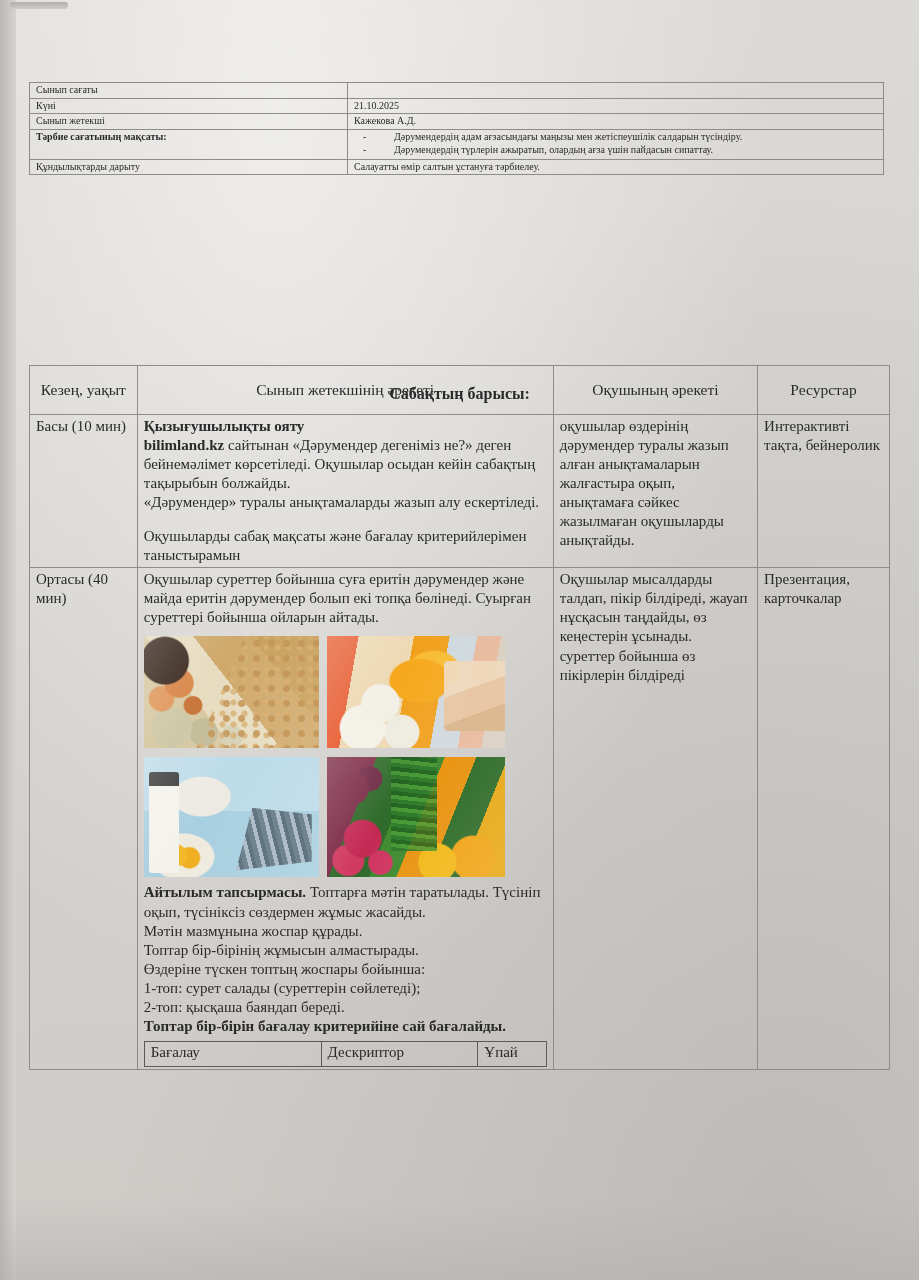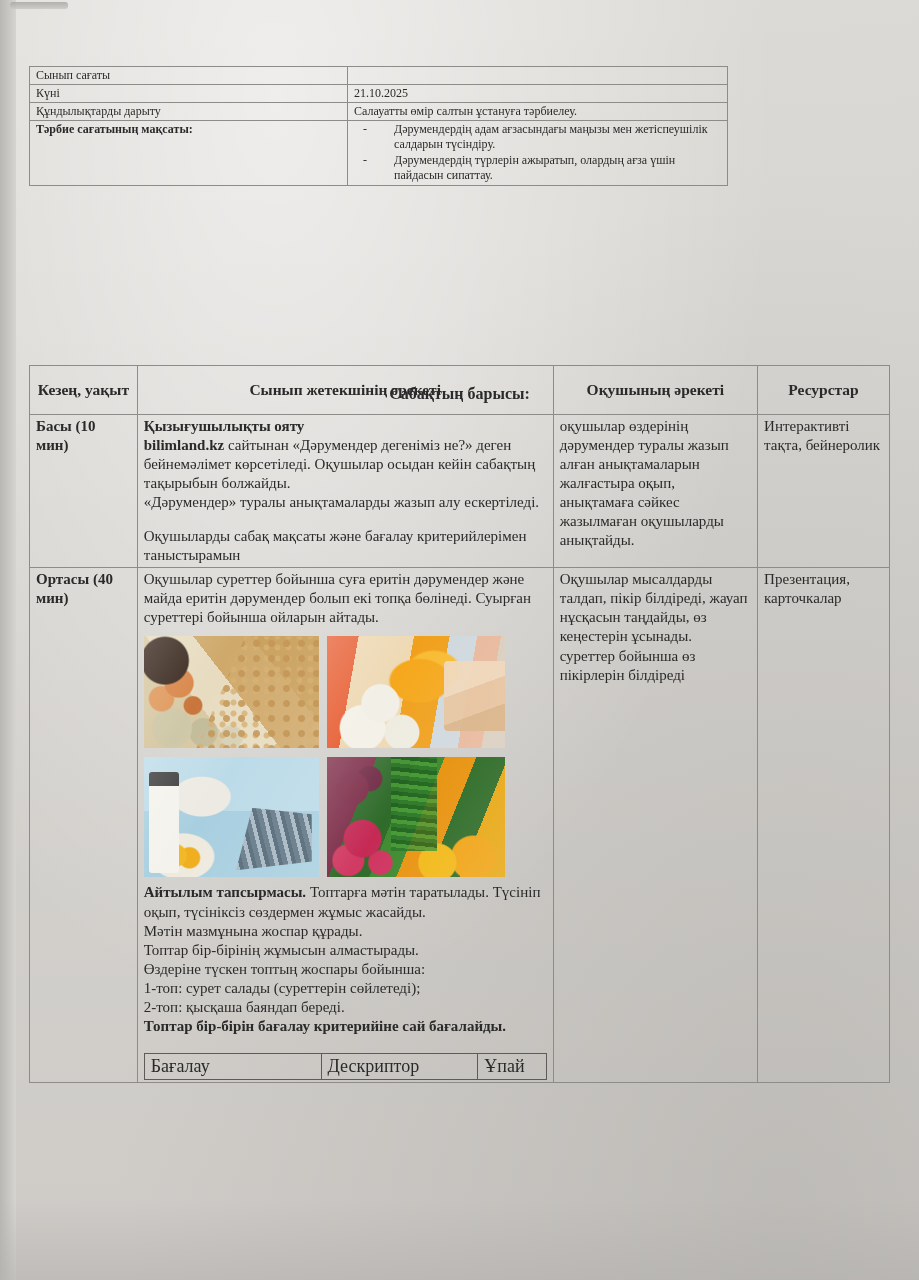--- a/index.html
+++ b/index.html
@@ -31,22 +31,22 @@
   }
   #bottomshade{
     position:absolute;left:0;bottom:0;width:919px;height:80px;
     background:linear-gradient(180deg,rgba(190,188,185,0) 0%,rgba(178,176,173,.55) 100%);
     pointer-events:none;
   }
 
   
   table{border-collapse:collapse;}
   #hdr-table{
-    position:absolute; left:29px; top:66px; width:699px;
-    font-size:12px; line-height:1.25;
+    position:absolute; left:29px; top:82px; width:855px;
+    font-size:10px; line-height:1.25;
   }
   #hdr-table td{
     border:1px solid #8e8c89;
     padding:1px 6px;
     vertical-align:top;
     background:transparent;
   }
   .lbl-col{width:305px;}
   .b{font-weight:bold;}
   .goal-list{margin:0;padding:0;list-style:none;}
@@ -67,28 +67,28 @@
     font-size:15px; line-height:1.27;
   }
   #main-table th,#main-table td{
     border:1px solid #8e8c89;
     padding:2px 6px;
     vertical-align:top;
     background:transparent;
   }
   #main-table thead th{
     vertical-align:middle;
-    font-weight:bold;font-size:15.5px;
+    font-weight:normal;font-size:15.5px;
     height:44px;
   }
   .c-stage{width:94px;}
   .c-teacher{width:400px;}
   .c-student{width:190px;}
   .c-res{width:118px;}
-  .stage-cell{font-weight:bold;}
+  .stage-cell{font-weight:normal;}
   p{margin:0;}
   .sp{height:15px;}
 
   
   .collage{margin:9px 0 6px 0;}
   .photo-row{display:flex;gap:8px;}
   .photo{position:relative;overflow:hidden;height:112px;}
   .photo.r2{height:120px;}
   .ph-a{width:175px;}
   .ph-b{width:178px;}
@@ -177,22 +177,22 @@
   }
   .gloss{
     position:absolute;inset:0;
     background:linear-gradient(122deg,rgba(255,255,255,.22) 0%,rgba(255,255,255,0) 38%,rgba(255,255,255,.14) 100%);
     pointer-events:none;
   }
 
   
   #nested-table{
     width:100%;
-    margin-top:17px;
-    font-size:18px;
+    margin-top:5px;
+    font-size:15px;
   }
   #nested-table td{
     border:1px solid #5d5b58;
     padding:1px 6px;
     height:22px;
   }
   .n-c1{width:44%;}
   .n-c2{width:39%;}
   .n-c3{width:17%;}
 </style>
@@ -207,31 +207,35 @@
     <tbody>
       <tr>
         <td class="lbl-col">Сынып сағаты</td>
         <td colspan="2"></td>
       </tr>
       <tr>
         <td class="lbl-col">Күні</td>
         <td colspan="2">21.10.2025</td>
       </tr>
       <tr>
-        <td class="lbl-col">Құндылықтарды дарыту</td>
-        <td colspan="2">Салауатты өмір салтын ұстануға тәрбиелеу.</td>
+        <td class="lbl-col">Сынып жетекші</td>
+        <td colspan="2">Кажекова А.Д.</td>
       </tr>
       <tr>
         <td class="lbl-col b">Тәрбие сағатының мақсаты:</td>
         <td colspan="2">
           <ul class="goal-list">
             <li><span class="dash">-</span><span>Дәрумендердің адам ағзасындағы маңызы мен жетіспеушілік салдарын түсіндіру.</span></li>
             <li><span class="dash">-</span><span>Дәрумендердің түрлерін ажыратып, олардың ағза үшін пайдасын сипаттау.</span></li>
           </ul>
         </td>
+      </tr>
+      <tr>
+        <td class="lbl-col">Құндылықтарды дарыту</td>
+        <td colspan="2">Салауатты өмір салтын ұстануға тәрбиелеу.</td>
       </tr>
     </tbody>
   </table>
 
   <div id="caption">Сабақтың барысы:</div>
 
   <table id="main-table">
     <thead>
       <tr>
         <th class="c-stage">Кезең, уақыт</th>

